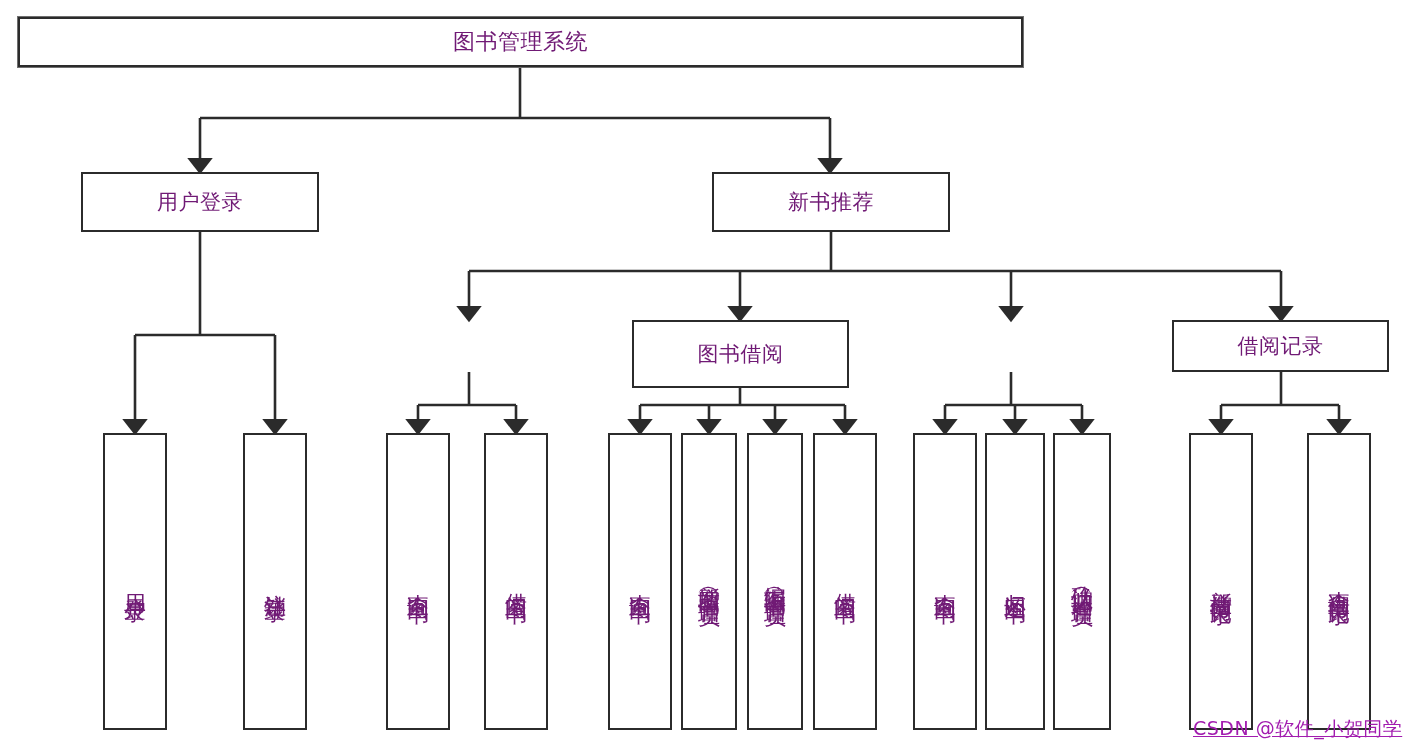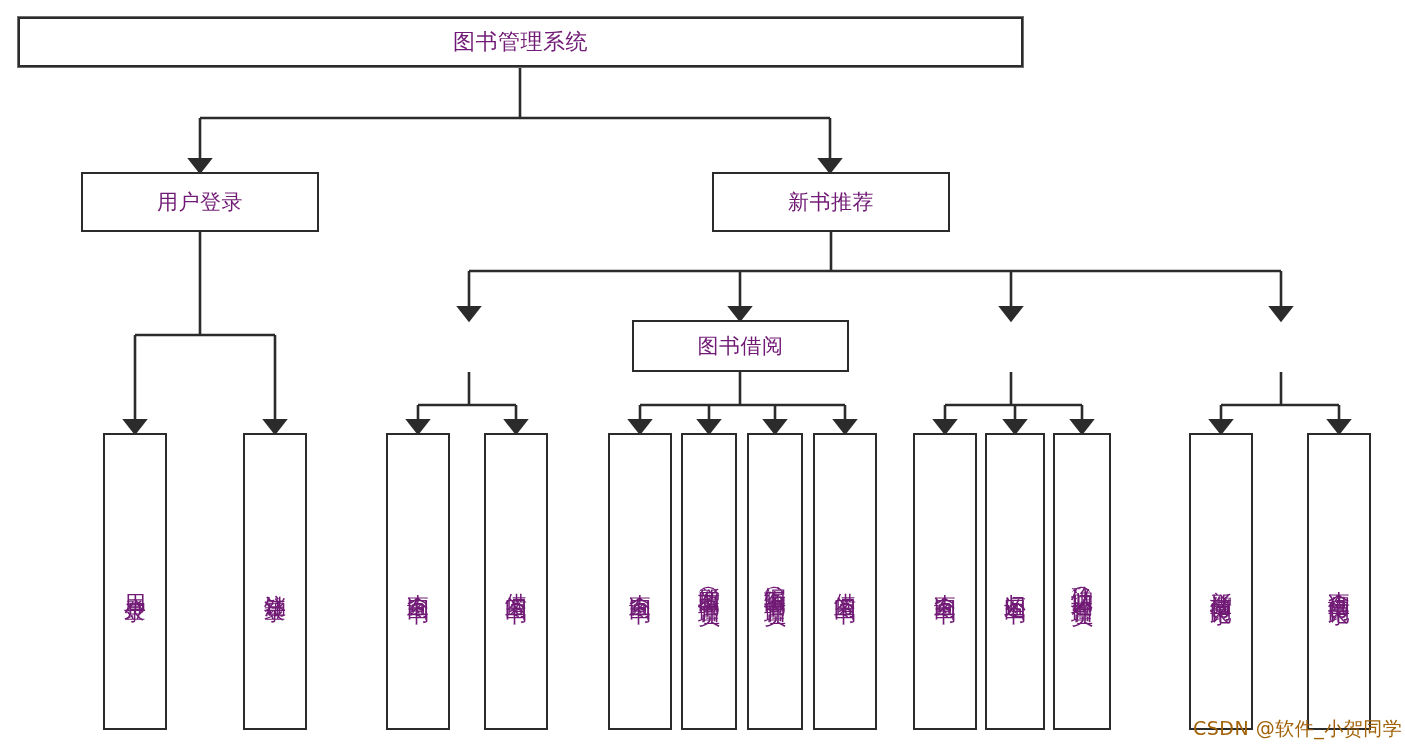--- a/index.html
+++ b/index.html
@@ -130,22 +130,25 @@
     <span>图书管理系统</span>
   </div>
 
   <div class="node h" style="left: 81px; top: 172px; width: 238px; height: 60px;">
     <span>用户登录</span>
   </div>
   <div class="node h" style="left: 712px; top: 172px; width: 238px; height: 60px;">
     <span>新书推荐</span>
   </div>
 
-  <div class="node h" style="left: 632px; top: 320px; width: 217px; height: 52px;">
+  <div class="node h" style="left: 632px; top: 320px; width: 217px; height: 68px;">
     <span>图书借阅</span>
+  </div>
+  <div class="node h" style="left: 1172px; top: 320px; width: 217px; height: 52px;">
+    <span>借阅记录</span>
   </div>
 
   <div class="node v" style="left: 103px; top: 433px; width: 64px; height: 297px;">
     <span class="vtext">用户登录</span>
   </div>
   <div class="node v" style="left: 243px; top: 433px; width: 64px; height: 297px;">
     <span class="vtext">注销登录</span>
   </div>
   <div class="node v" style="left: 386px; top: 433px; width: 64px; height: 297px;">
     <span class="vtext">查询图书</span>
@@ -174,14 +177,14 @@
   <div class="node v" style="left: 1053px; top: 433px; width: 58px; height: 297px;">
     <span class="vtext">确认归还（管理员）</span>
   </div>
   <div class="node v" style="left: 1189px; top: 433px; width: 64px; height: 297px;">
     <span class="vtext">新增借阅记录</span>
   </div>
   <div class="node v" style="left: 1307px; top: 433px; width: 64px; height: 297px;">
     <span class="vtext">查询借阅记录</span>
   </div>
 
-  <div class="watermark" style="left: 1193px; top: 716px; color: #a16207;">CSDN @软件_小贺同学</div>
+  <div class="watermark" style="left: 1193px; top: 716px; color: #a21caf; text-decoration: underline;">CSDN @软件_小贺同学</div>
 </div>
 
 </body></html>

